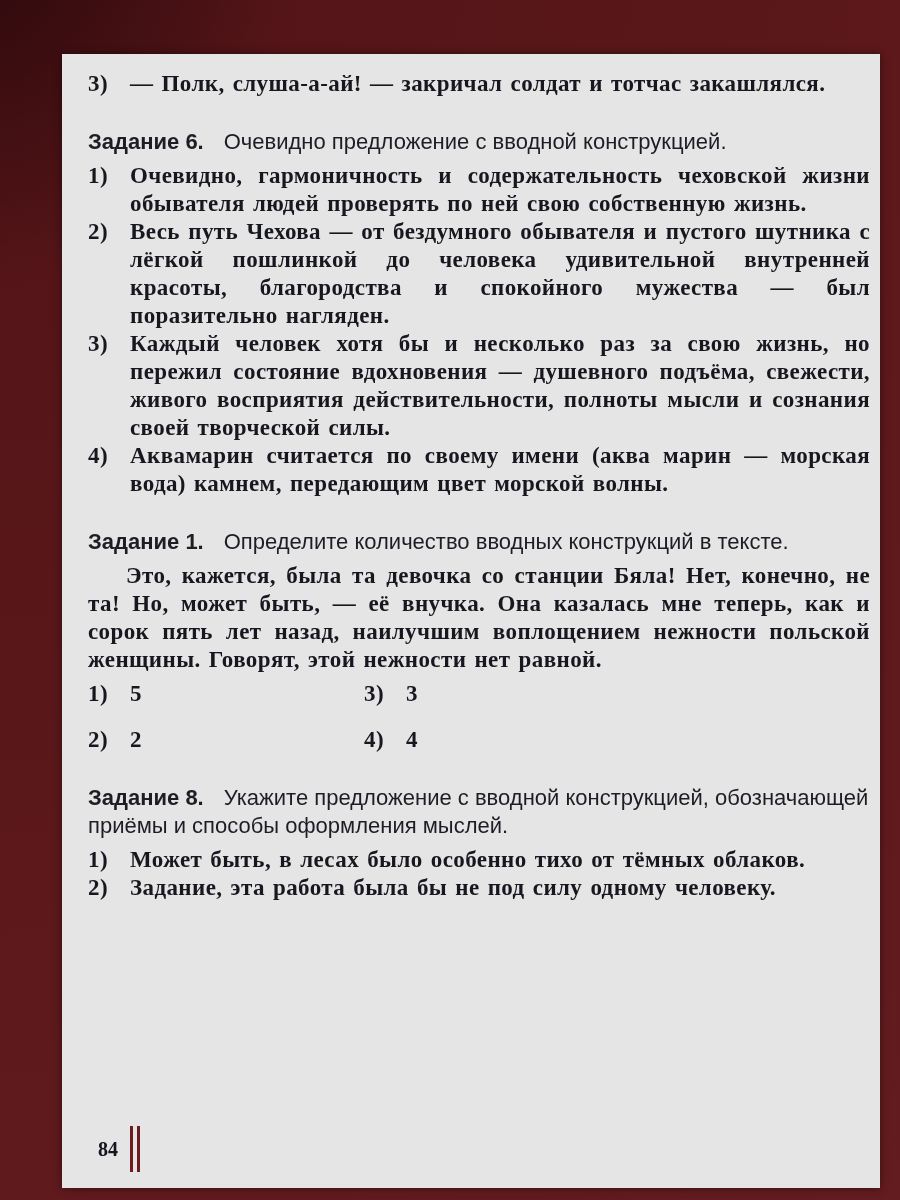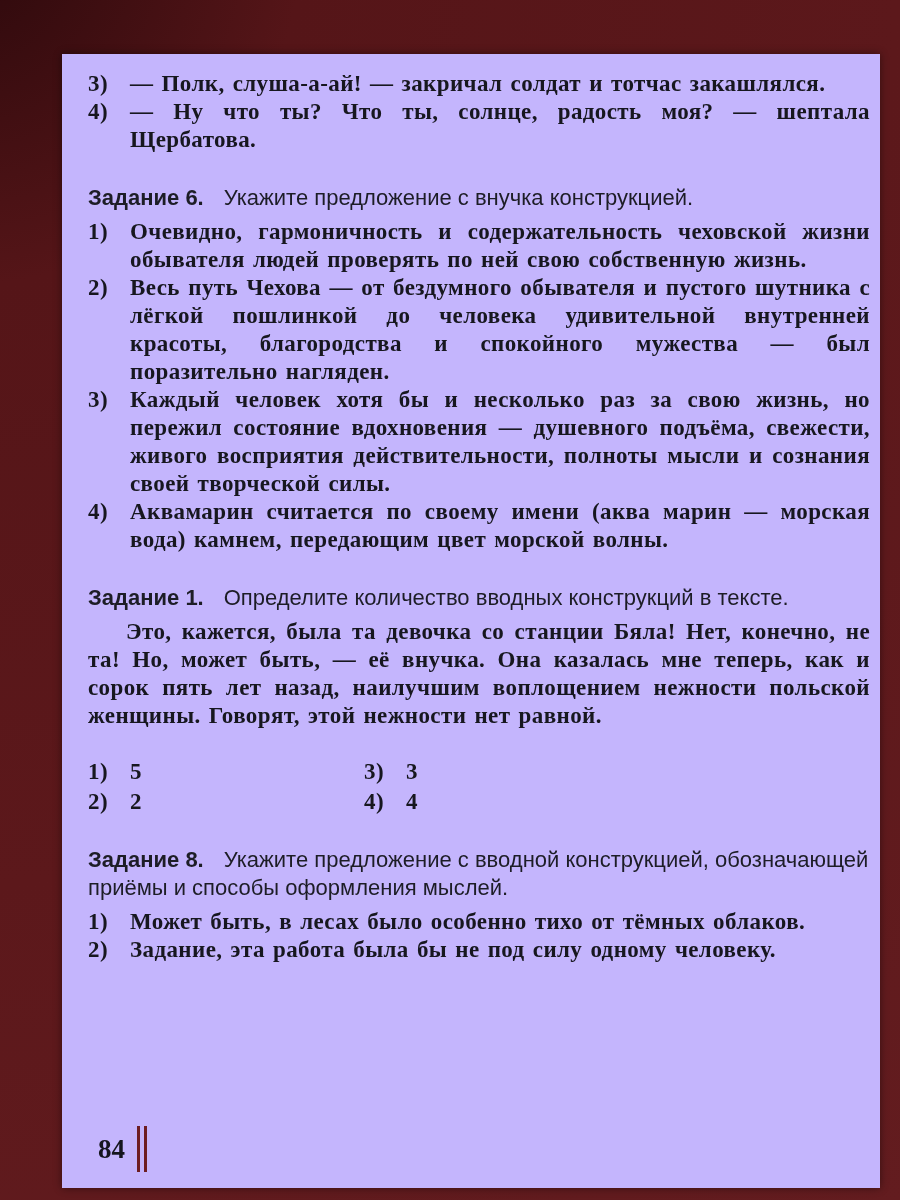--- a/index.html
+++ b/index.html
@@ -6,21 +6,21 @@
   body {
     width: 900px; height: 1200px;
     background: radial-gradient(circle at -5% -5%, #2a080b 0%, #551518 22%, #5c181b 60%, #631c1f 100%);
     overflow: hidden;
     position: relative;
     font-family: "Liberation Serif", serif;
   }
   .paper {
     position: absolute;
     left: 62px; top: 54px; right: 20px; bottom: 12px;
-    background: #c4b5fd;
+    background: #e5e5e5;
     box-shadow: 0 0 8px rgba(0,0,0,0.45);
     box-sizing: border-box;
     padding: 16px 10px 0 26px;
     color: #17171f;
   }
   .body-text {
     font-family: "Liberation Serif", serif;
     font-weight: 700;
     font-size: 23px;
     line-height: 28px;
@@ -49,62 +49,59 @@
   .task-label { font-weight: 700; margin-right: 20px; }
   .task-title { font-weight: 400; }
   .para {
     text-indent: 38px;
     text-align: justify;
     margin-top: 0;
   }
   .opts {
     display: grid;
     grid-template-columns: 276px auto;
-    row-gap: 2px;
-    margin-top: 28px;
+    row-gap: 18px;
+    margin-top: 6px;
   }
   .opt .num { display: inline-block; width: 42px; }
   .footer {
     position: absolute;
     left: 36px; bottom: 16px;
     display: flex;
     align-items: center;
   }
   .page-num {
     font-family: "Liberation Serif", serif;
     font-weight: 700;
-    font-size: 27px;
+    font-size: 20px;
     color: #15151e;
   }
   .marker-bars { display: inline-flex; margin-left: 12px; }
   .marker-bars i {
     display: block;
     width: 3px; height: 46px;
     background: #6d1d22;
     margin-right: 4px;
   }
   .section { margin-top: 0; }
 </style>
 </head>
 <body>
 
 <div class="paper">
 
   <div class="body-text section">
     <div class="item">
       <span class="num">3)</span><span>— Полк, слуша-а-ай! — закричал солдат и тотчас закашлялся.</span>
     </div>
-    <div class="item">
-      <span class="num">4)</span><span>— Ну что ты? Что ты, солнце, радость моя? — шептала Щербатова.</span>
-    </div>
   </div>
 
   <div>
     <div class="task-head">
-      <span class="task-label">Задание 6.</span><span class="task-title">Укажите предложение с внучка конструкцией.</span>
+      <span class="task-label">Задание 6.</span><span class="task-title">Очевидно предложение с вводной конструкцией.</span>
     </div>
     <div class="body-text">
       <div class="item">
         <span class="num">1)</span><span>Очевидно, гармоничность и содержательность чеховской жизни обывателя людей проверять по ней свою собственную жизнь.</span>
       </div>
       <div class="item">
         <span class="num">2)</span><span>Весь путь Чехова — от бездумного обывателя и пустого шутника с лёгкой пошлинкой до человека удивительной внутренней красоты, благородства и спокойного мужества — был поразительно нагляден.</span>
       </div>
       <div class="item">
         <span class="num">3)</span><span>Каждый человек хотя бы и несколько раз за свою жизнь, но пережил состояние вдохновения — душевного подъёма, свежести, живого восприятия действительности, полноты мысли и сознания своей творческой силы.</span>

